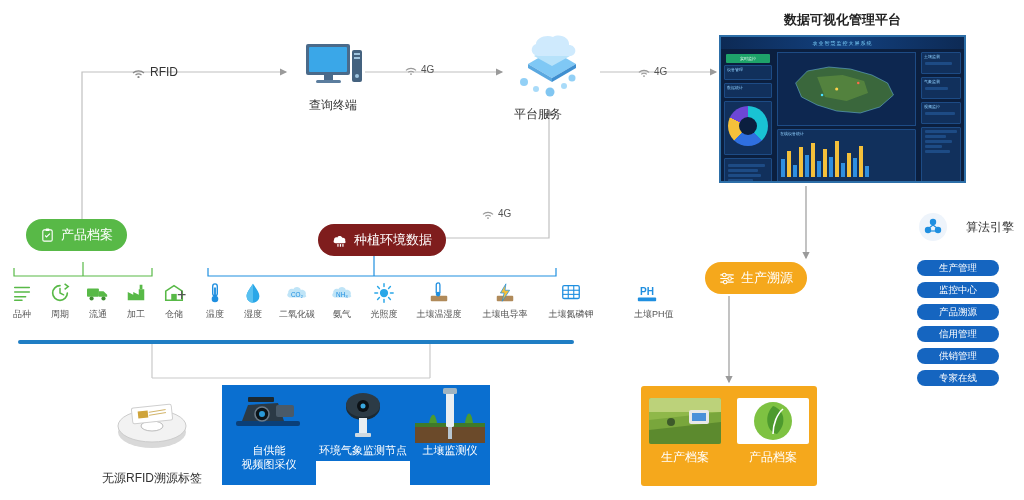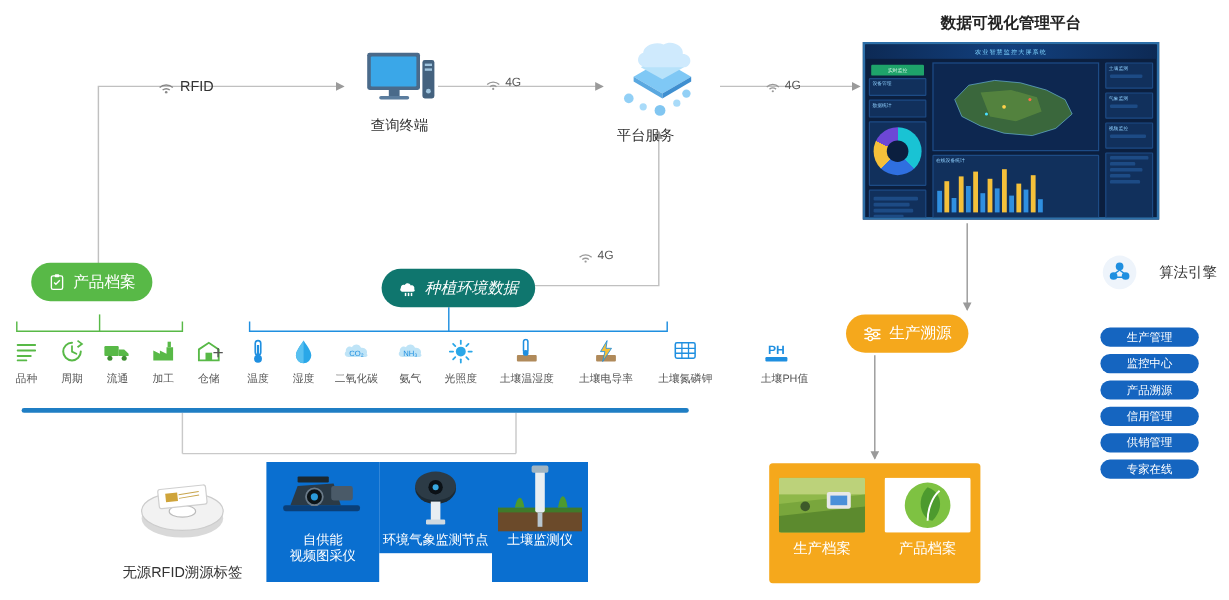--- a/index.html
+++ b/index.html
@@ -7,21 +7,21 @@
   .root{position:relative;width:1024px;height:500px;}
   .abs{position:absolute;}
 
   
   .lbl{font-size:11px;color:#444;white-space:nowrap;}
   .lbl-sm{font-size:9px;color:#555;white-space:nowrap;}
 
   
   .pill{display:flex;align-items:center;gap:6px;border-radius:16px;padding:7px 14px;color:#fff;font-size:13px;white-space:nowrap;}
   .pill.green{background:#58b947;}
-  .pill.blue{background:#0f766e;font-style:italic;}
+  .pill.blue{background:#7f1d1d;}
   .pill.orange{background:#f5a81c;}
   .pill svg{display:block;}
 
   
   svg.flow{position:absolute;left:0;top:0;width:1024px;height:500px;pointer-events:none;}
 
   
   .dash{position:absolute;left:719px;top:35px;width:247px;height:148px;background:#0b1f3f;border:2px solid #2d6fa8;box-sizing:border-box;overflow:hidden;}
   .dash-top{height:12px;background:linear-gradient(90deg,#0d2a55,#12407e,#0d2a55);display:flex;align-items:center;justify-content:center;}
   .dash-title{font-size:5px;color:#7fd4ff;letter-spacing:1px;}
@@ -523,21 +523,21 @@
       <circle cx="15" cy="10" r="3.2" fill="#1f8fe0"></circle>
       <circle cx="10" cy="18" r="3.2" fill="#1f8fe0"></circle>
       <circle cx="20" cy="18" r="3.2" fill="#1f8fe0"></circle>
       <line x1="15" y1="13" x2="11" y2="16" stroke="#1f8fe0" stroke-width="1.2"></line>
       <line x1="15" y1="13" x2="19" y2="16" stroke="#1f8fe0" stroke-width="1.2"></line>
       <line x1="12" y1="19" x2="18" y2="19" stroke="#1f8fe0" stroke-width="1.2"></line>
     </svg>
     <span style="font-size:12px;color:#333;">算法引擎</span>
   </div>
 
-  <div class="abs" style="left:917px;top:273px;text-align:center;">
+  <div class="abs" style="left:917px;top:260px;text-align:center;">
     <div class="rbtn">生产管理</div>
     <div class="rbtn">监控中心</div>
     <div class="rbtn">产品溯源</div>
     <div class="rbtn">信用管理</div>
     <div class="rbtn">供销管理</div>
     <div class="rbtn">专家在线</div>
   </div>
 
 </div>
 

